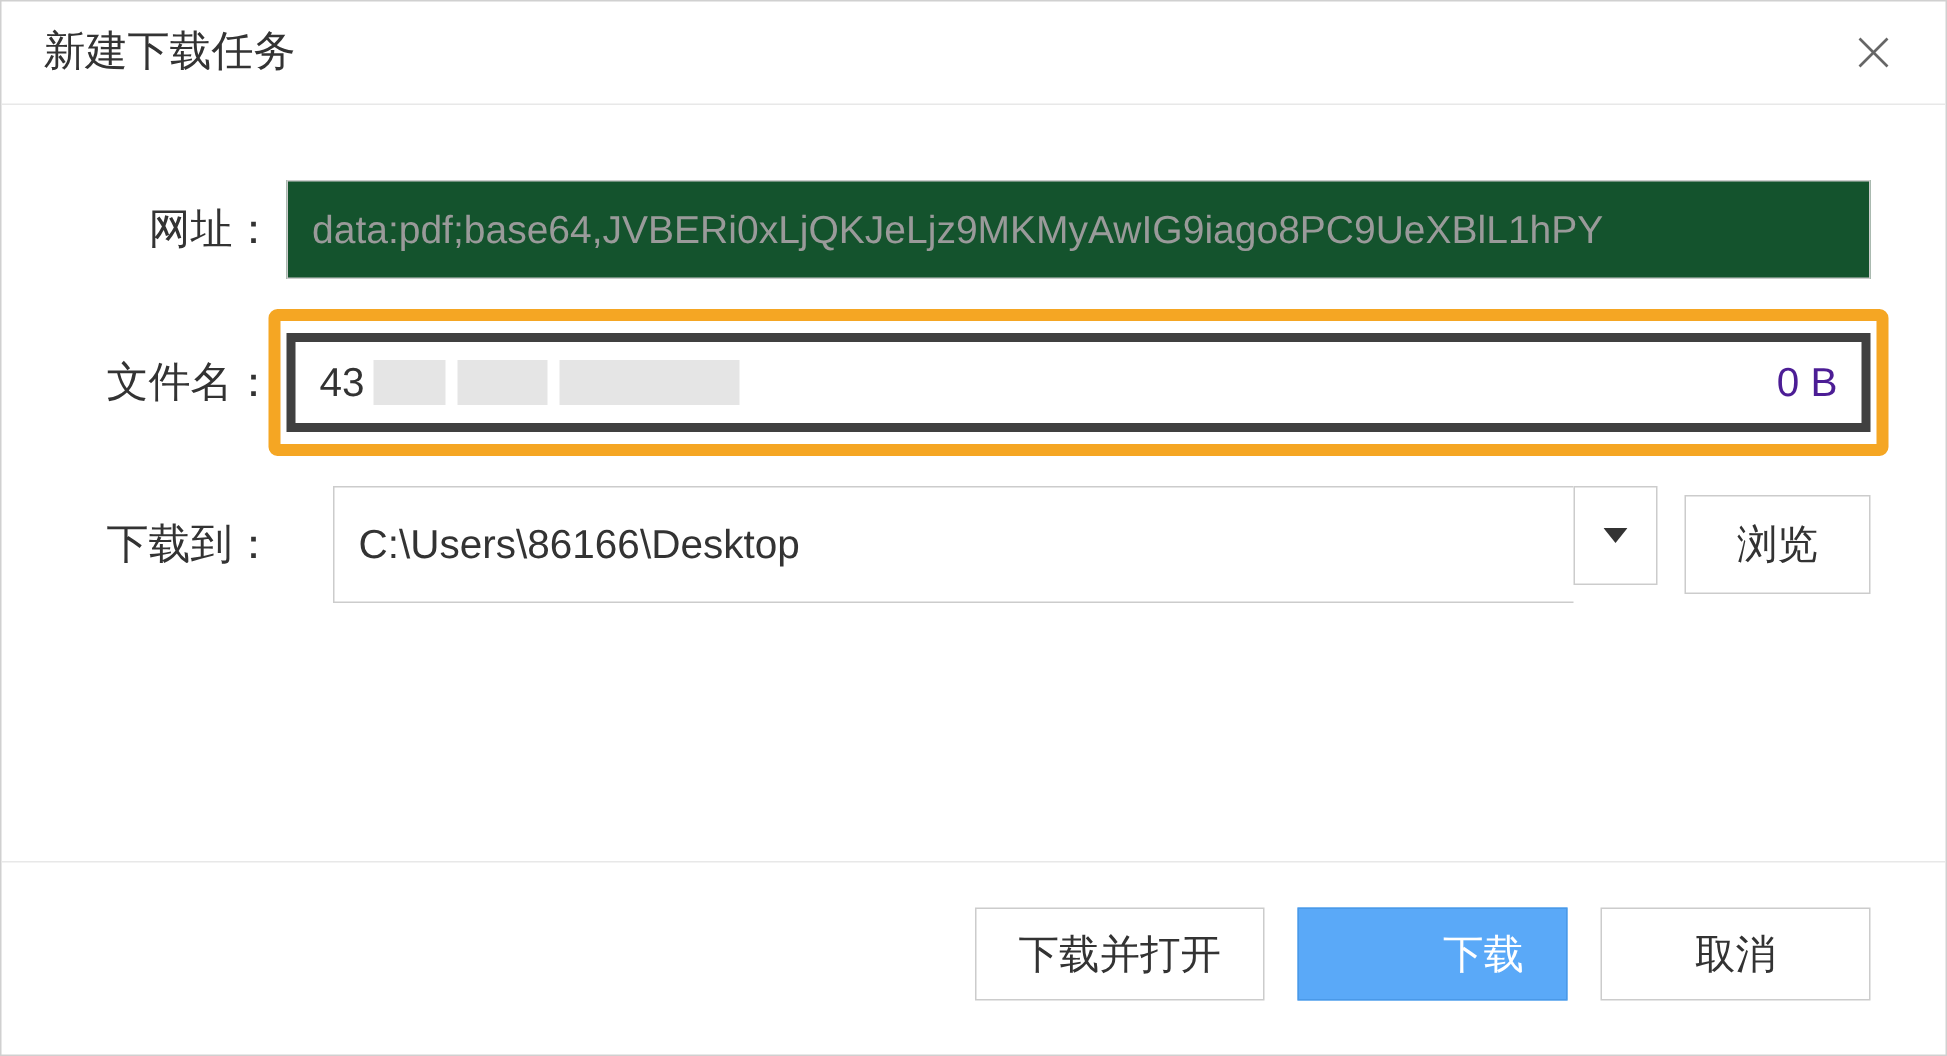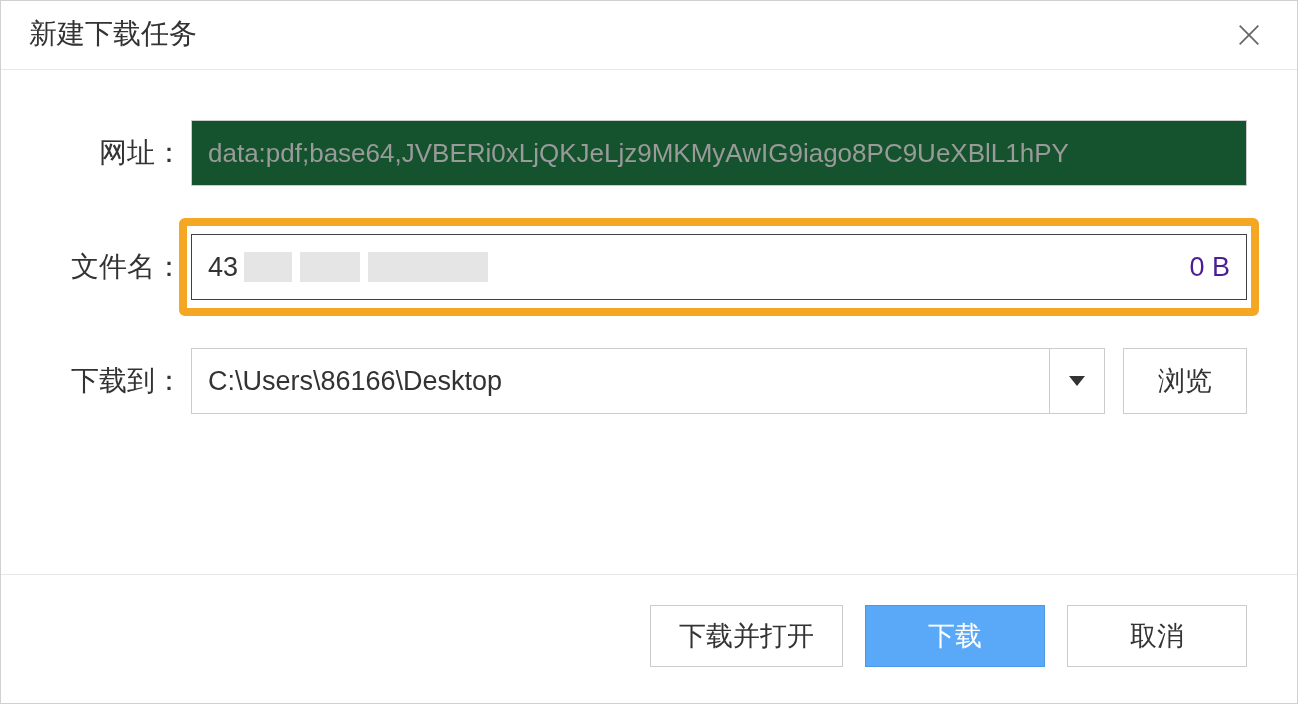--- a/index.html
+++ b/index.html
@@ -45,21 +45,21 @@
       width: 28px;
       height: 28px;
     }
     .body {
       flex: 1;
       padding: 50px 50px 30px 50px;
     }
     .form-row {
       display: flex;
       align-items: center;
-      margin-bottom: 48px;
+      margin-bottom: 36px;
     }
     .form-label {
       width: 140px;
       text-align: right;
       font-size: 28px;
       color: #333333;
       padding-right: 8px;
     }
     .form-control-area {
       flex: 1;
@@ -91,21 +91,21 @@
       right: -12px;
       bottom: -16px;
       border: 8px solid #f5a623;
       border-radius: 6px;
       pointer-events: none;
       z-index: 2;
     }
     .filename-field {
       width: 100%;
       height: 66px;
-      border: 1px solid #404040;
+      border: 6px solid #404040;
       background: #ffffff;
       padding: 0 16px;
       font-size: 27px;
       color: #333333;
       display: flex;
       align-items: center;
       justify-content: space-between;
       position: relative;
     }
     .filename-text {
@@ -122,29 +122,30 @@
       width: 48px;
       height: 30px;
       background: #e5e5e5;
     }
     .filesize-text {
       color: #4c1d95;
       font-size: 27px;
     }
     .path-field {
       flex: 1;
-      height: 66px;
+      height: 78px;
       border: 1px solid #cccccc;
       background: #ffffff;
       padding: 0 16px;
       font-size: 27px;
       color: #333333;
       display: flex;
       align-items: center;
       justify-content: space-between;
+      margin-left: 31px;
     }
     .path-remain {
       color: #777777;
       font-size: 27px;
     }
     .dropdown-btn {
       width: 56px;
       height: 66px;
       border: 1px solid #cccccc;
       background: #ffffff;
@@ -188,20 +189,21 @@
       display: flex;
       align-items: center;
       justify-content: center;
       cursor: pointer;
       padding: 0 28px;
     }
     .btn-primary {
       background: #5aa9f8;
       border-color: #4a99e8;
       color: #ffffff;
+      justify-content: flex-end;
     }
     .path-combined {
       display: flex;
       flex: 1;
     }
     .path-combined .path-field {
       border-right: none;
     }
     .path-combined .dropdown-btn {
       margin-left: 0;

